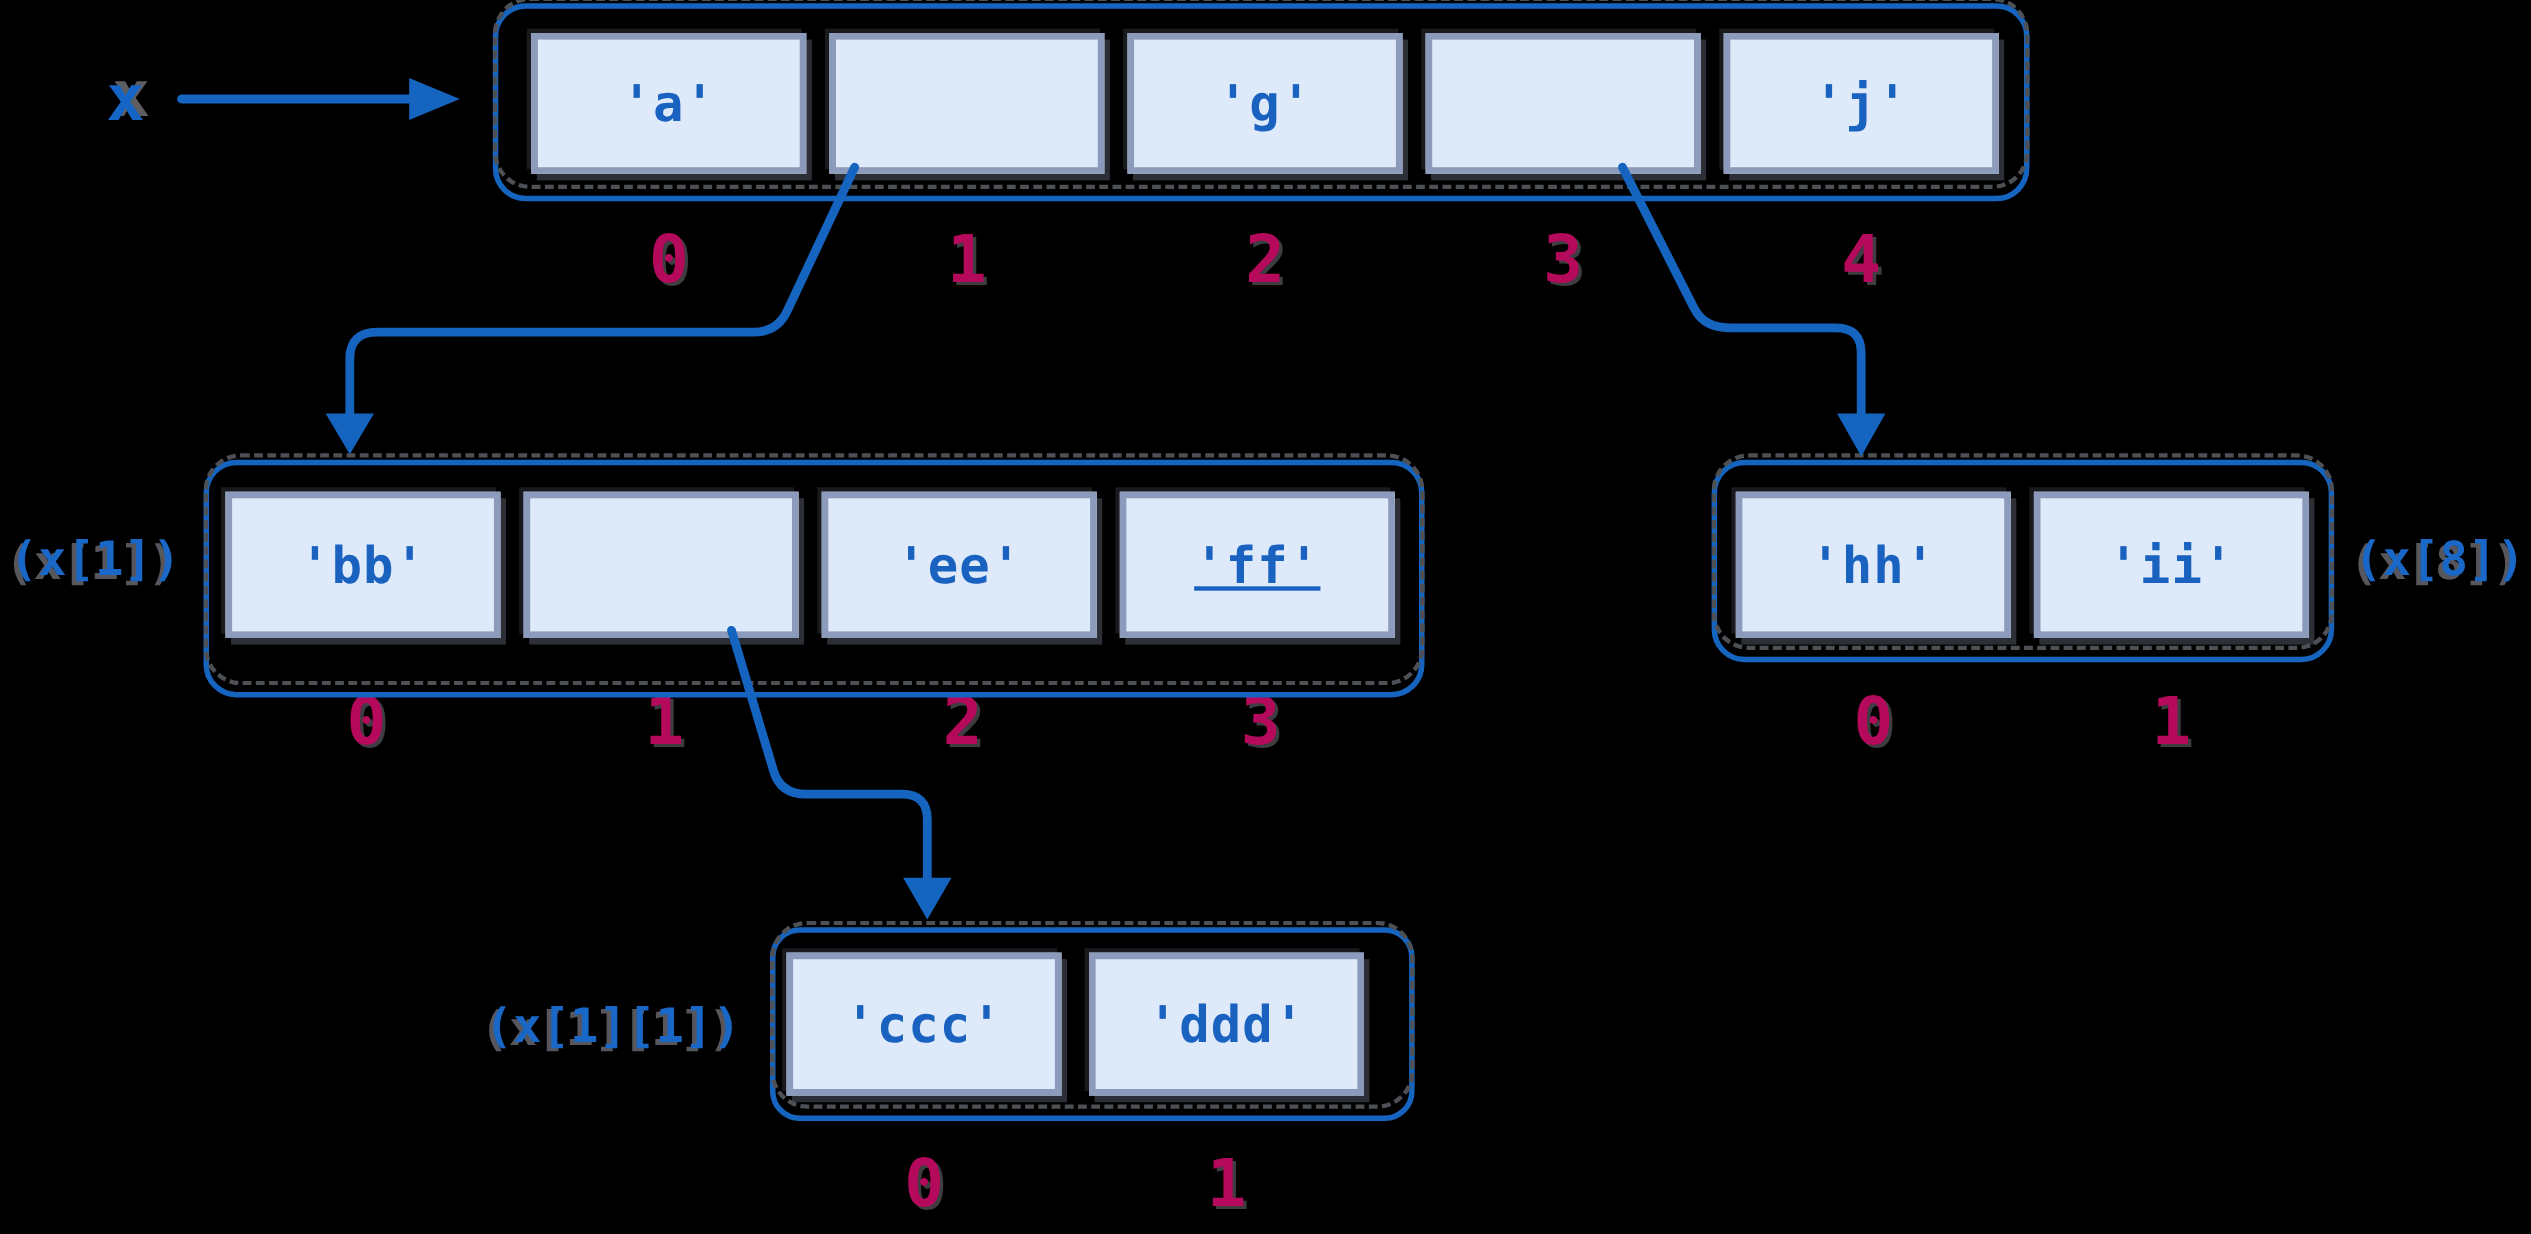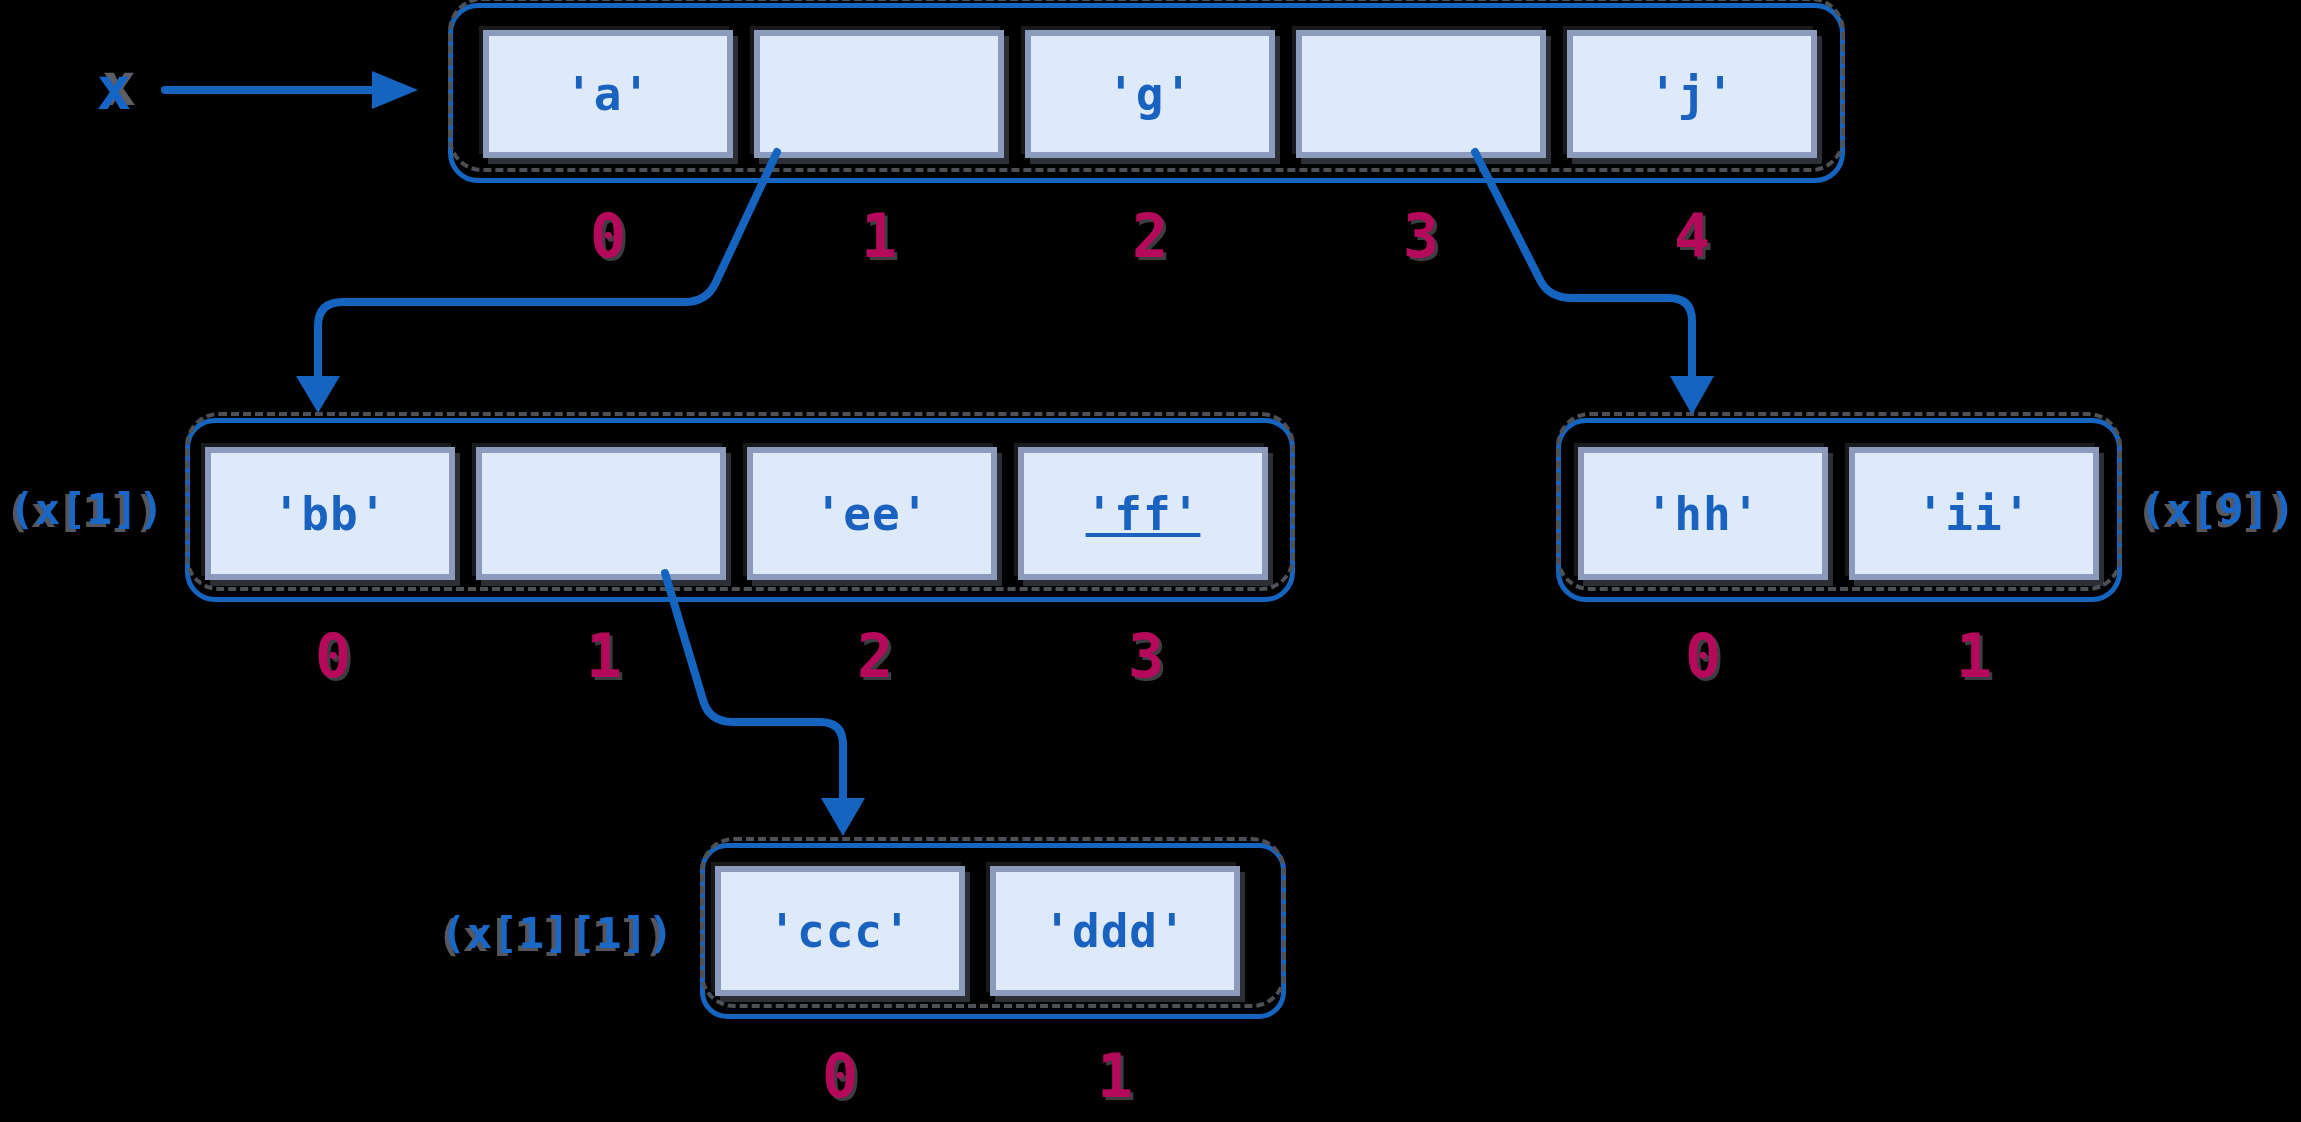--- a/index.html
+++ b/index.html
@@ -72,36 +72,36 @@
     <div class="cell" style="left:843px;top:22px;height:128px;"></div>
     <div class="cell" style="left:1114px;top:22px;height:128px;">'j'</div>
   </div>
   <div class="idx" style="left:483px;top:206px;">0</div>
   <div class="idx" style="left:754px;top:206px;">1</div>
   <div class="idx" style="left:1025px;top:206px;">2</div>
   <div class="idx" style="left:1296px;top:206px;">3</div>
   <div class="idx" style="left:1567px;top:206px;">4</div>
 
   <div class="ref-label lbl-right" style="left:0px;top:486px;width:164px;">(x[1])</div>
-  <div class="list" style="left:185px;top:418px;width:1110px;height:184px;">
+  <div class="list" style="left:185px;top:418px;width:1110px;height:216px;">
     <div class="cell" style="left:15px;top:24px;height:133px;">'bb'</div>
     <div class="cell" style="left:286px;top:24px;height:133px;"></div>
     <div class="cell" style="left:557px;top:24px;height:133px;">'ee'</div>
     <div class="cell" style="left:828px;top:24px;height:133px;text-decoration:underline;">'ff'</div>
   </div>
   <div class="idx" style="left:208px;top:626px;">0</div>
   <div class="idx" style="left:479px;top:626px;">1</div>
   <div class="idx" style="left:750px;top:626px;">2</div>
   <div class="idx" style="left:1021px;top:626px;">3</div>
 
   <div class="list" style="left:1556px;top:418px;width:566px;height:184px;">
     <div class="cell" style="left:17px;top:24px;height:133px;">'hh'</div>
     <div class="cell" style="left:288px;top:24px;height:133px;">'ii'</div>
   </div>
-  <div class="ref-label" style="left:2140px;top:486px;width:160px;">(x[9])</div>
+  <div class="ref-label" style="left:2140px;top:486px;width:160px;">(x[8])</div>
   <div class="idx" style="left:1578px;top:626px;">0</div>
   <div class="idx" style="left:1849px;top:626px;">1</div>
 
   <div class="ref-label lbl-center" style="left:428px;top:910px;width:258px;">(x[1][1])</div>
   <div class="list" style="left:700px;top:843px;width:586px;height:176px;border-radius:27px;">
     <div class="cell" style="left:10px;top:18px;height:130px;">'ccc'</div>
     <div class="cell" style="left:285px;top:18px;height:130px;">'ddd'</div>
   </div>
   <div class="idx" style="left:715px;top:1046px;">0</div>
   <div class="idx" style="left:990px;top:1046px;">1</div>

